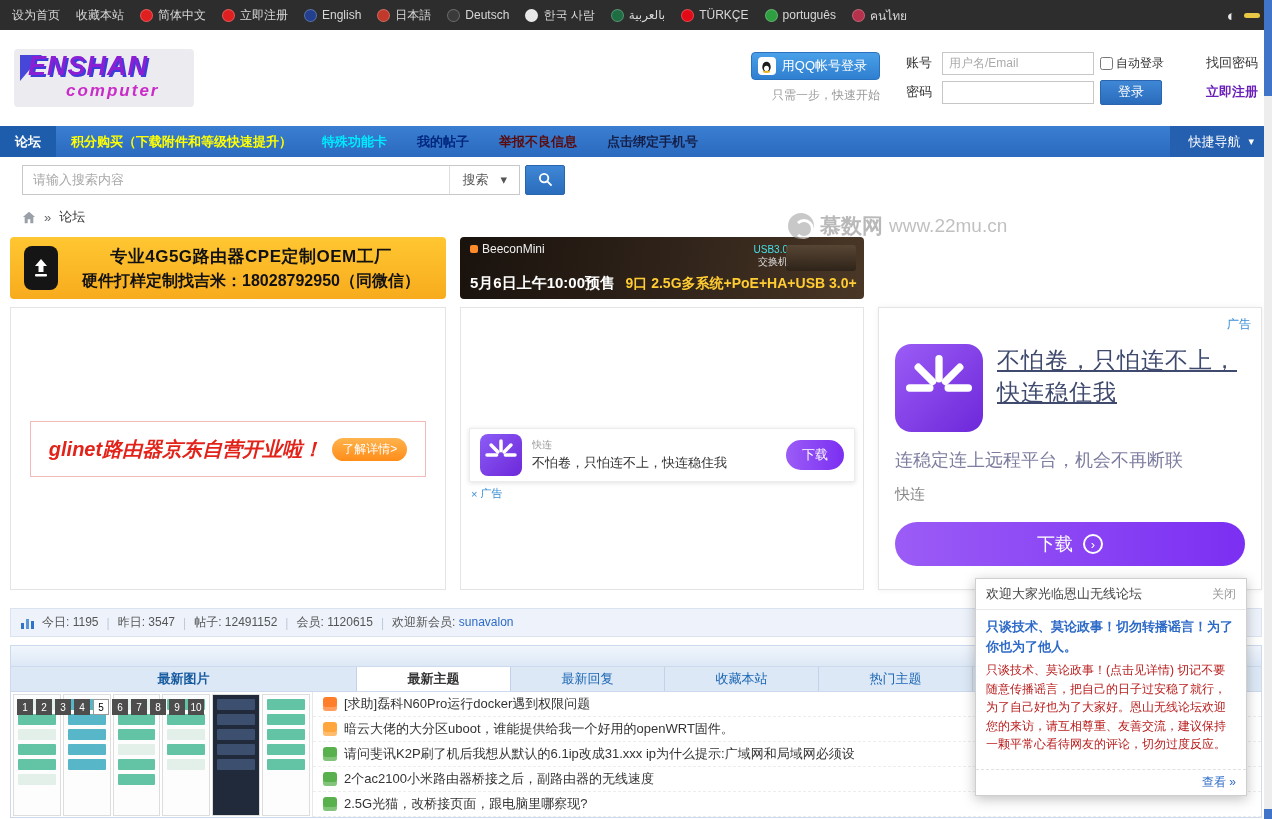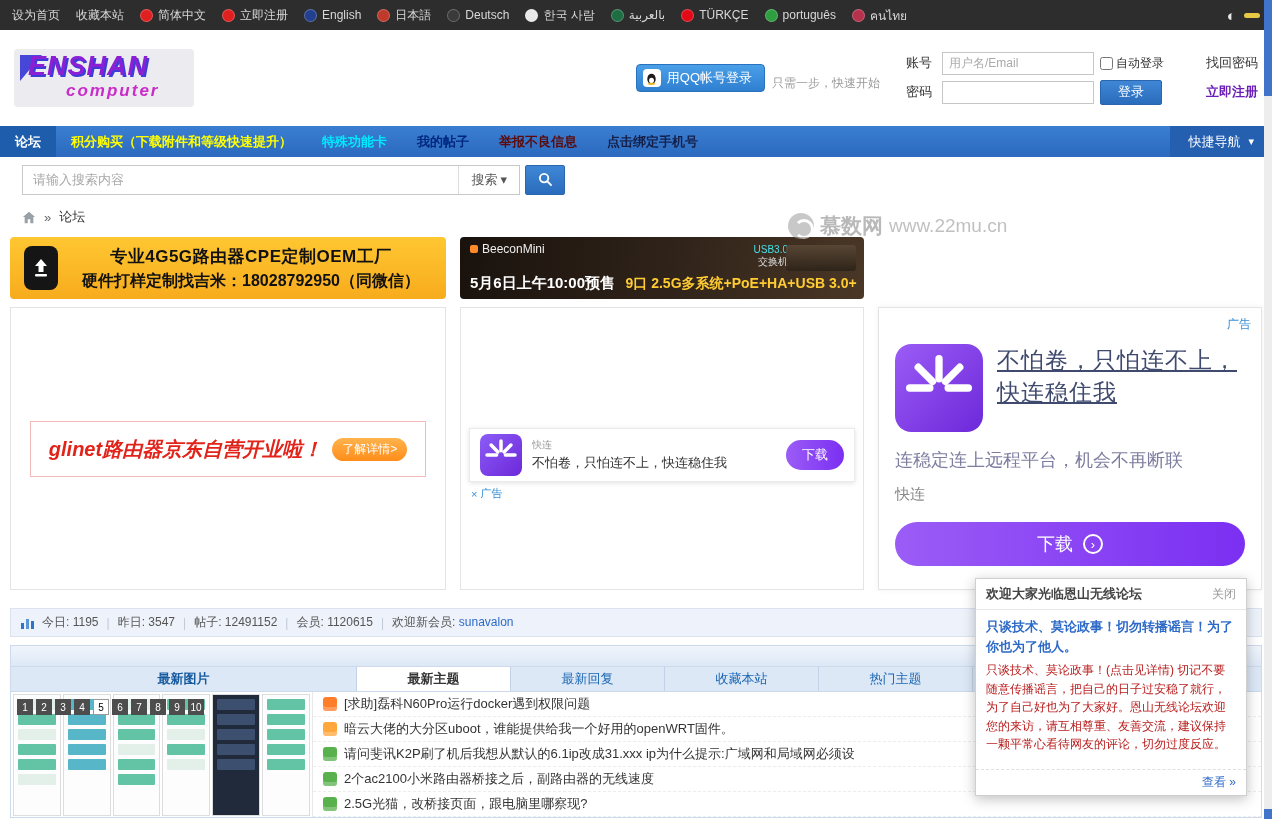--- a/index.html
+++ b/index.html
@@ -15,21 +15,21 @@
   .moon{color:#e8e8e8;font-size:15px;cursor:pointer}
   .mini-bar{width:16px;height:5px;border-radius:3px;background:#e7c844;cursor:pointer}
 
   
   .header{height:96px;background:#fff;display:flex;align-items:center;padding:0 14px}
   .logo-box{width:180px;height:58px;background:#ececf0;border-radius:4px;position:relative;overflow:hidden;cursor:pointer}
   .logo-tri{position:absolute;left:6px;top:6px;width:0;height:0;border-left:22px solid #4646d8;border-bottom:26px solid transparent}
   .logo-en{position:absolute;left:14px;top:2px;font-size:27px;font-weight:bold;font-style:italic;
            color:#8a1fd4;text-shadow:2px 2px 0 #3c3cd8;letter-spacing:1px}
   .logo-comp{position:absolute;left:52px;top:32px;font-size:17px;font-weight:bold;font-style:italic;color:#c92cc9;letter-spacing:2px}
-  .qq-area{margin-left:auto;margin-right:26px;display:flex;align-items:flex-end;gap:7px}
+  .qq-area{margin-left:auto;margin-right:26px;display:flex;flex-direction:column;align-items:flex-end;gap:7px}
   .qq-btn{display:flex;align-items:center;gap:6px;background:linear-gradient(#4aa0e8,#2f7fd0);
           color:#fff;font-size:13px;padding:4px 12px 4px 6px;border-radius:4px;cursor:pointer;border:1px solid #2a72bd}
   .qq-badge{width:18px;height:18px;background:#fff;border-radius:4px;display:flex;align-items:center;justify-content:center}
   .qq-hint{font-size:12px;color:#999}
   .login-form{width:352px}
   .form-row{display:flex;align-items:center;gap:6px;margin:5px 0}
   .form-label{font-size:13px;color:#333;width:30px}
   .form-input{width:152px;height:23px;border:1px solid #c6c6c6;font-size:12px;padding:0 6px;color:#333}
   .form-input::placeholder{color:#aaa}
   .chk{display:flex;align-items:center;gap:3px;font-size:12px;color:#333}
@@ -44,21 +44,21 @@
   .nav-item.active{background:#1e5dab}
   .quick-nav{margin-left:auto;display:flex;align-items:center;gap:8px;background:#255fb0;color:#fff;
              font-size:13px;padding:0 18px;cursor:pointer}
   .quick-nav .crt{font-size:11px}
 
   
   .searchrow{height:45px;background:#fff;display:flex;align-items:center;padding:0 22px}
   .search-box{display:flex;align-items:center;width:498px;height:30px;border:1px solid #c8c8c8;background:#fff}
   .search-input{flex:1;border:0;outline:none;font-size:13px;padding:0 10px;color:#333;height:100%}
   .search-input::placeholder{color:#a8a8a8}
-  .search-type{display:flex;align-items:center;gap:3px;font-size:13px;color:#555;padding:0 12px;height:100%;
+  .search-type{display:flex;align-items:center;gap:12px;font-size:13px;color:#555;padding:0 12px;height:100%;
                border-left:1px solid #ddd;cursor:pointer}
   .search-btn{width:40px;height:30px;margin-left:5px;background:linear-gradient(#3f87d6,#2a6cbc);border:1px solid #2a66b0;
               display:flex;align-items:center;justify-content:center;cursor:pointer;border-radius:2px}
 
   
   .crumbrow{height:30px;display:flex;align-items:center;gap:8px;padding:0 22px;font-size:13px;color:#666}
   .crumb-cur{color:#333;cursor:pointer}
 
   
   .threecol{display:grid;grid-template-columns:436px 404px 1fr;gap:14px;margin:0 10px}
@@ -146,21 +146,21 @@
   .topics{flex:1;min-width:0}
   .topic-row{height:25px;display:flex;align-items:center;gap:7px;padding:0 10px;border-bottom:1px dashed #ededed;cursor:pointer}
   .topic-icon{width:14px;height:14px;border-radius:3px;flex:none;box-shadow:inset 0 -4px rgba(255,255,255,.25)}
   .topic-title{font-size:13px;color:#333;white-space:nowrap;overflow:hidden;text-overflow:ellipsis}
 
   
   .popup{position:absolute;left:975px;top:578px;width:272px;height:218px;background:#fff;border:1px solid #cfcfcf;
          box-shadow:0 3px 12px rgba(0,0,0,.25);z-index:20;display:flex;flex-direction:column}
   .popup-head{height:31px;display:flex;align-items:center;justify-content:space-between;padding:0 10px;
               border-bottom:1px solid #e8e8e8}
-  .popup-title{font-size:13px;font-weight:bold;color:#444}
+  .popup-title{font-size:13px;font-weight:normal;color:#444}
   .popup-close{font-size:12px;color:#999;cursor:pointer}
   .popup-body{padding:7px 10px 0;overflow:hidden;flex:1}
   .popup-hl{font-size:13px;font-weight:bold;color:#2d6ac7;line-height:1.5}
   .popup-text{font-size:12px;color:#b91c1c;line-height:1.55;margin-top:5px}
   .popup-foot{border-top:1px dashed #e0e0e0;text-align:right;padding:4px 10px;font-size:12px}
   .popup-more{color:#2d6ac7;cursor:pointer}
 
   
   .watermark{position:absolute;left:788px;top:212px;display:flex;align-items:center;gap:6px;z-index:15;
              pointer-events:none;opacity:.62}

